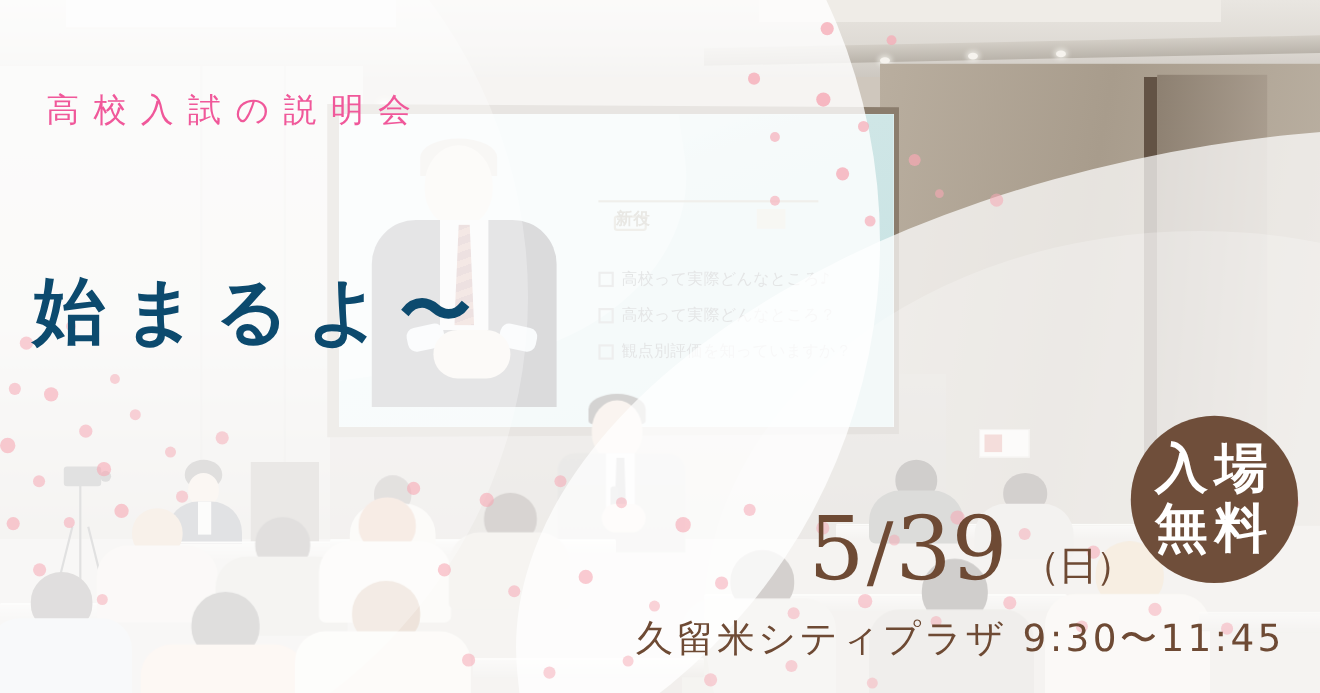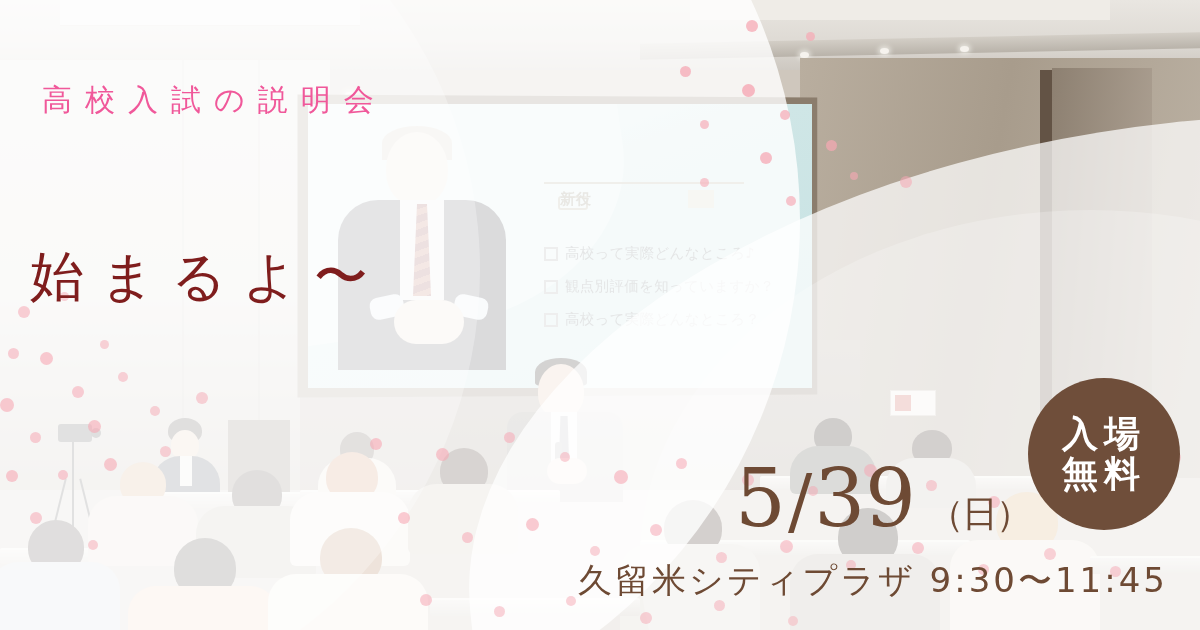--- a/index.html
+++ b/index.html
@@ -128,38 +128,38 @@
   .subtitle{position:absolute;left:42px;top:80px;
     font-size:30px;color:#f0589a;font-weight:400;letter-spacing:13px;
     font-family:"DejaVu Sans","Liberation Sans",sans-serif;
     white-space:nowrap;}
   .title{position:absolute;left:36px;top:132px;
     font-size:92px;line-height:1.02;font-weight:700;color:#ffffff;
     letter-spacing:4px;white-space:nowrap;
     -webkit-text-stroke:7px #ee3d8e;paint-order:stroke fill;
     text-shadow:0 0 0 #ee3d8e;}
   .title2{position:absolute;left:30px;top:250px;
-    font-size:54px;line-height:1;font-weight:400;color:#7f1d1d;
+    font-size:66px;line-height:1;font-weight:700;color:#0c4a6e;
     letter-spacing:16px;white-space:nowrap;}
 
   .date{position:absolute;left:735px;top:452px;
     font-family:"DejaVu Serif","Liberation Serif",serif;
     font-size:74px;color:#6e4a34;white-space:nowrap;letter-spacing:0px;display:flex;align-items:baseline;}
   .date .dnum{font-size:80px;}
   .date .dslash{font-size:72px;margin:0 2px;}
   .date .dday{font-size:36px;margin-left:12px;letter-spacing:-2px;}
 
   .venue{position:absolute;left:578px;top:558px;
     font-size:34px;color:#6e4a34;letter-spacing:3px;white-space:nowrap;
     font-family:"DejaVu Sans","Liberation Sans",sans-serif;}
 
   .badge{position:absolute;left:1028px;top:378px;width:152px;height:152px;
     border-radius:50%;background:#6f4e3a;color:#fff;
     display:flex;align-items:center;justify-content:center;}
-  .badge-inner{font-size:36px;font-weight:700;line-height:1.12;
+  .badge-inner{font-size:48px;font-weight:700;line-height:1.12;
     letter-spacing:6px;text-align:right;white-space:pre-line;}
 </style>
 </head>
 <body>
 
 <div id="poster">
 
   <div class="photo">
 
     <div class="ceiling"></div>
@@ -201,25 +201,25 @@
       <div class="slide-kw">新役</div>
       <div class="slide-sq"></div>
 
       <div class="slide-list">
         <div class="slide-li">
           <span class="slide-cb"></span>
           <span class="slide-txt">高校って実際どんなところ♪</span>
         </div>
         <div class="slide-li">
           <span class="slide-cb"></span>
-          <span class="slide-txt">観点別評価を知っていますか？</span>
+          <span class="slide-txt">高校って実際どんなところ？</span>
         </div>
         <div class="slide-li">
           <span class="slide-cb"></span>
-          <span class="slide-txt">高校って実際どんなところ？</span>
+          <span class="slide-txt">観点別評価を知っていますか？</span>
         </div>
       </div>
     </div>
 
     <div class="speaker">
       <div class="spk-hair"></div>
       <div class="spk-head"></div>
       <div class="spk-suit"></div>
       <div class="spk-shirt"></div>
       <div class="spk-tie"></div>

